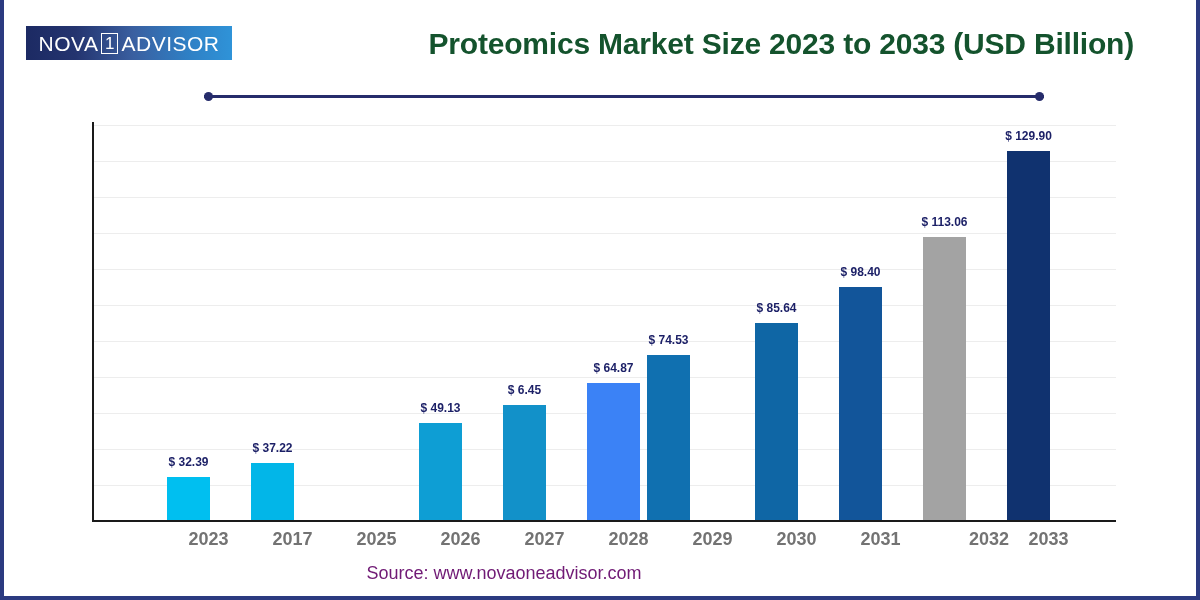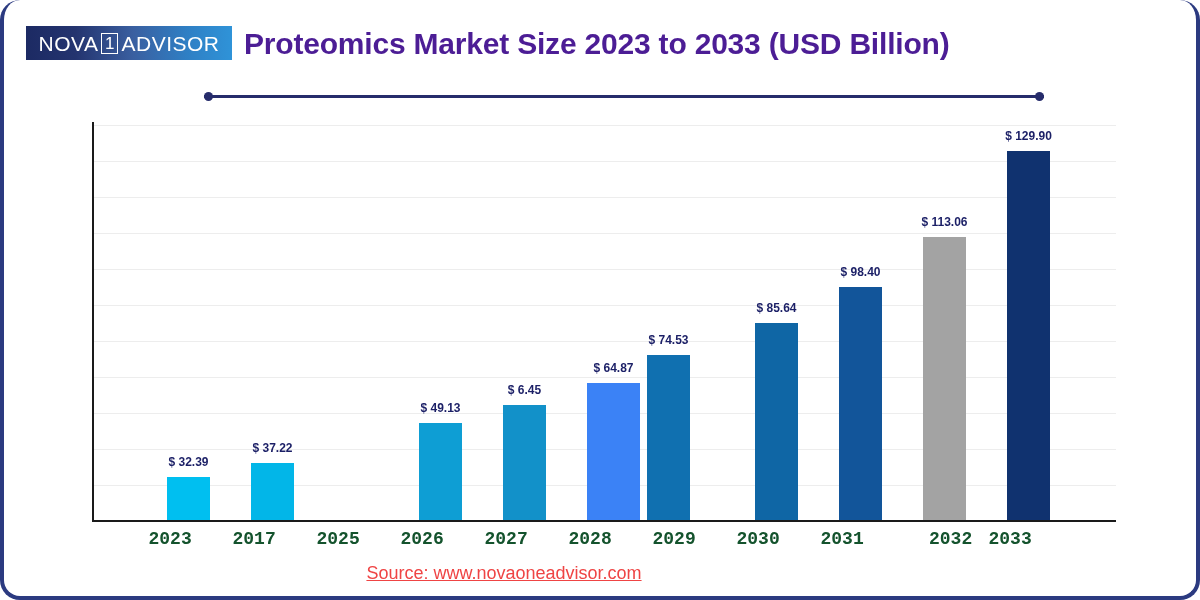--- a/index.html
+++ b/index.html
@@ -18,21 +18,20 @@
   #page {
     position: relative;
     width: 1200px;
     height: 600px;
     background: #ffffff;
     border-left: 4px solid #2b3a80;
     border-right: 4px solid #2b3a80;
     border-bottom: 4px solid #2b3a80;
     border-top: 0;
     overflow: hidden;
-    border-radius: 20px;
   }
 
   
   #header {
     position: absolute;
     left: 0; top: 0;
     width: 1192px;
     height: 82px;
   }
 
@@ -68,22 +67,22 @@
     height: 21px;
     margin: 0 3px;
     font-size: 17px;
   }
 
   #chart-title {
     position: absolute;
     left: 240px;
     top: 27px;
     width: 890px;
-    text-align: left;
-    color: #4c1d95;
+    text-align: right;
+    color: #14532d;
     font-size: 30px;
     font-weight: bold;
     font-family: "Liberation Sans", sans-serif;
     letter-spacing: -0.2px;
     white-space: nowrap;
   }
 
   
   #divider {
     position: absolute;
@@ -178,38 +177,37 @@
     position: absolute;
     left: 88px;
     top: 529px;
     width: 1024px;
     height: 26px;
   }
   .x-label {
     position: absolute;
     top: 0;
     width: 80px;
-    text-align: left;
-    color: #14532d;
+    text-align: right;
+    color: #737373;
     font-size: 18px;
     font-weight: bold;
-    font-family: Liberation Mono, monospace;
+    font-family: Liberation Sans, sans-serif;
   }
 
   
   #source {
     position: absolute;
     left: 0;
     top: 563px;
     width: 1000px;
     text-align: center;
-    color: #ef4444;
+    color: #701a75;
     font-size: 18px;
     font-family: "Liberation Sans", sans-serif;
-    text-decoration: underline;
   }
 </style>
 </head>
 <body>
 
 <div id="page">
 
   <div id="header">
 
     <div id="logo">

